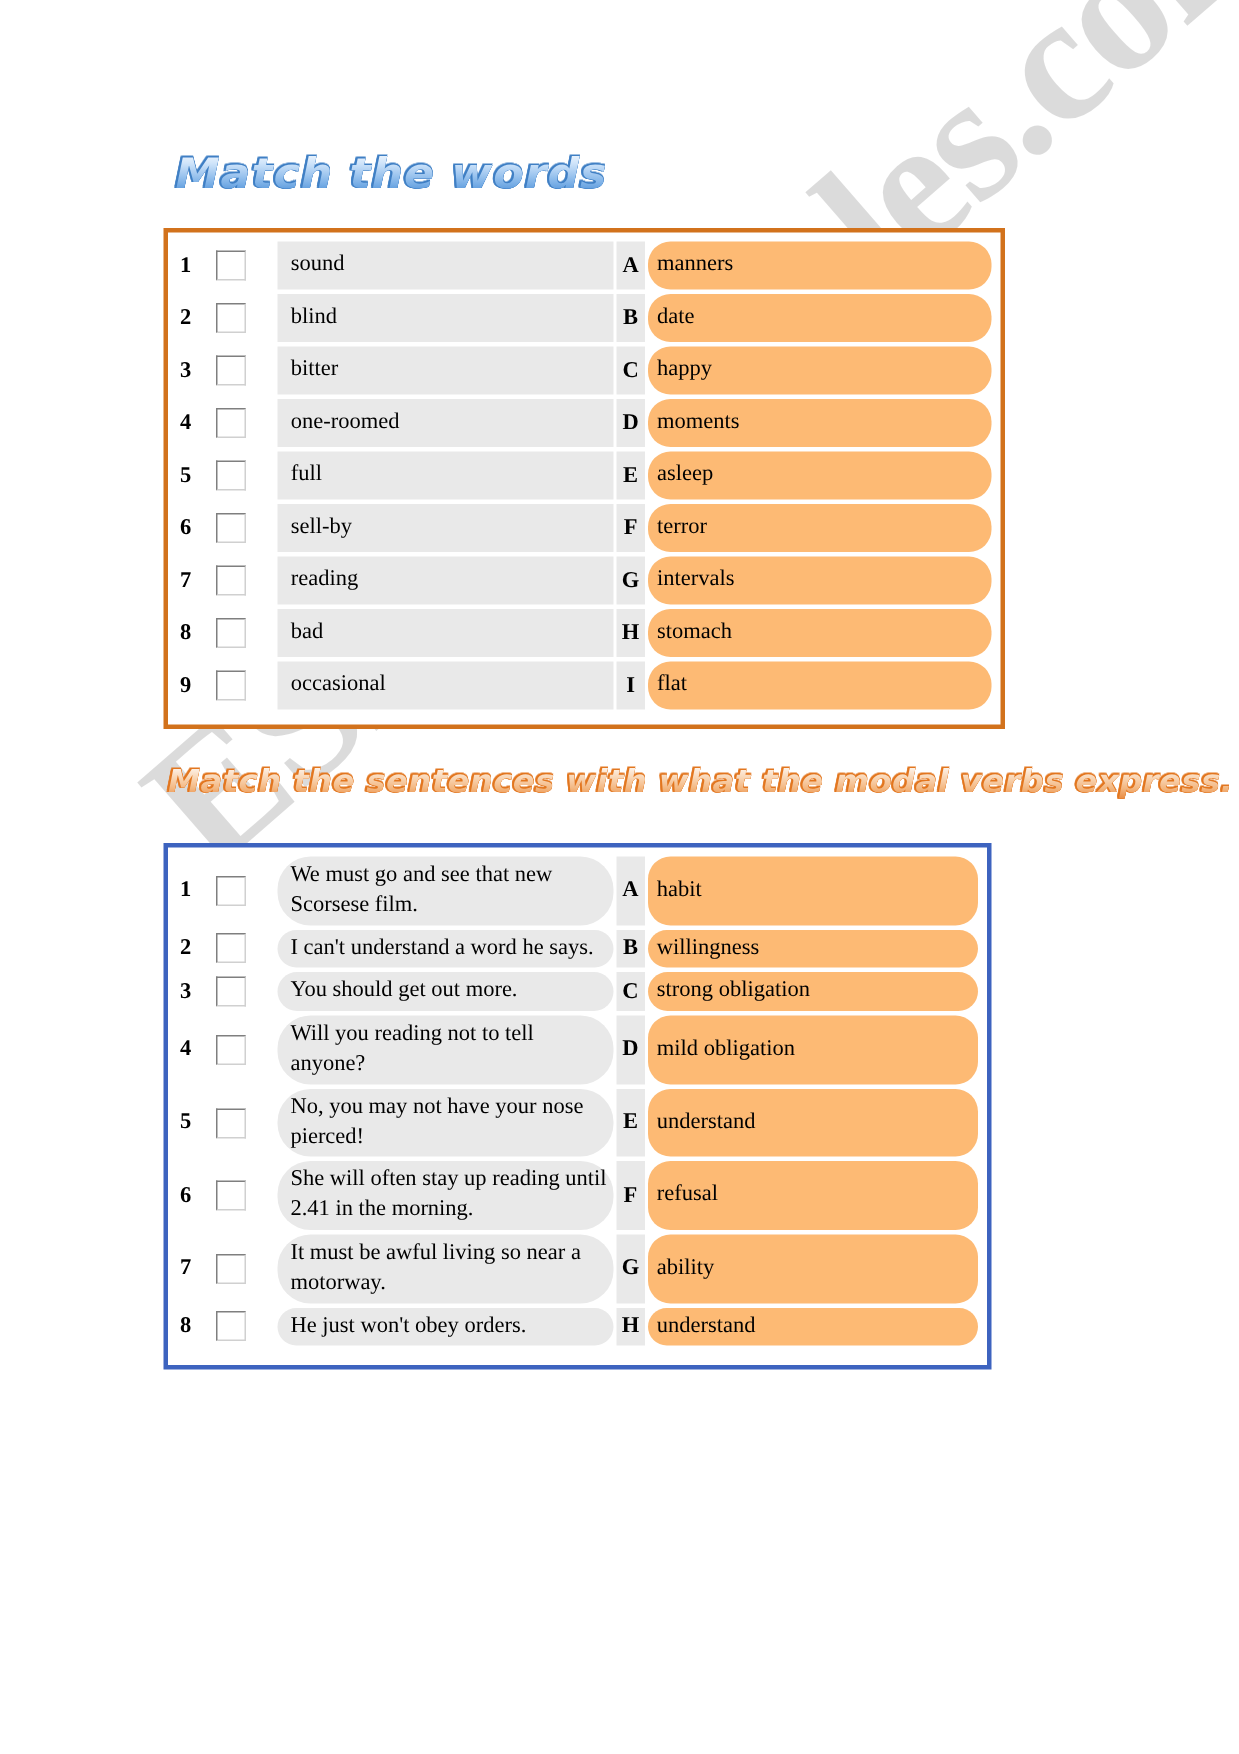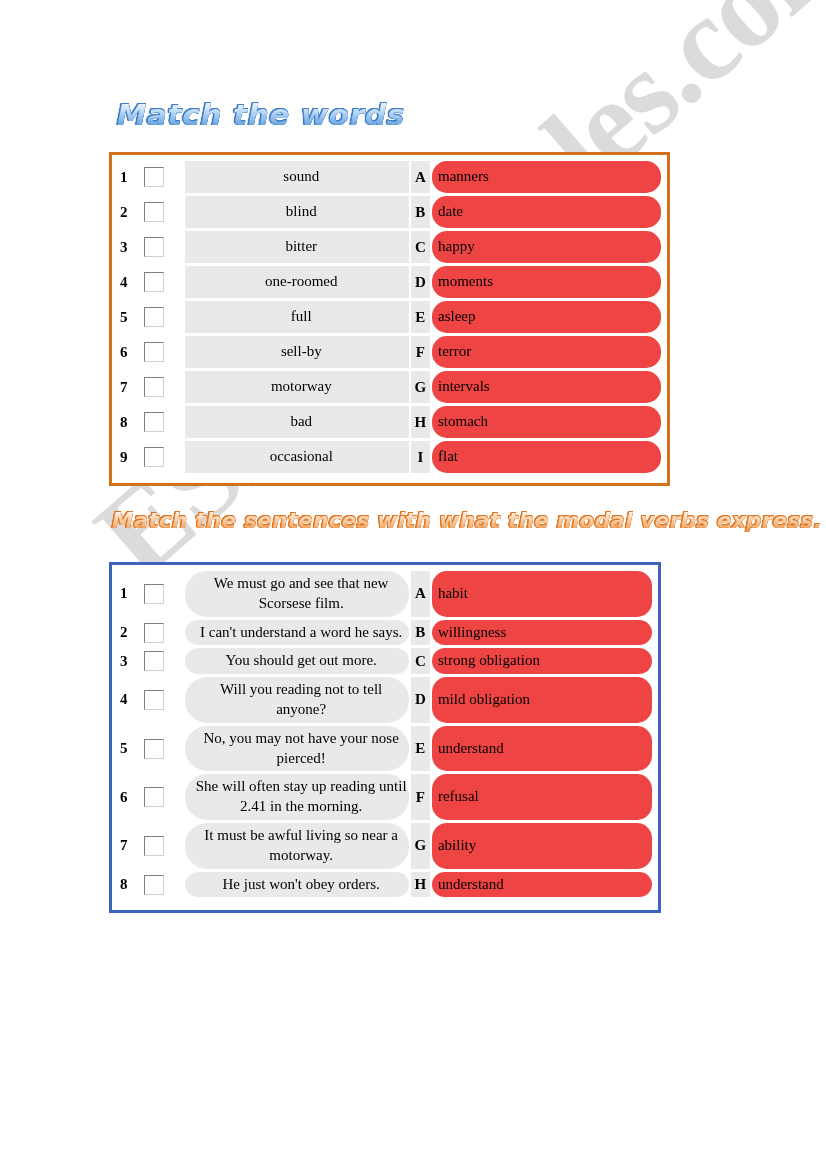--- a/index.html
+++ b/index.html
@@ -138,32 +138,31 @@
     border-bottom: 1px solid #d0d0d0;
     box-sizing: border-box;
     vertical-align: middle;
   }
   .c-left {
     background: #e9e9e9;
     font-size: 15px;
     padding: 3px 0 3px 9px !important;
     line-height: 1.32;
     color: #000;
-    text-align: center;
   }
   .c-letter {
     width: 19px;
     background: #e9e9e9;
     font-weight: bold;
     font-size: 15px;
     text-align: center;
     color: #000;
   }
   .c-right {
-    background: #ef4444;
+    background: #fdba74;
     font-size: 15px;
     padding: 3px 0 3px 6px !important;
     line-height: 1.32;
     color: #000;
     border-radius: 15px;
   }
   #table-words .c-left { width: 212px; }
   #table-words .c-right { width: 220px; }
   #table-modals .c-left { width: 213px; border-radius: 22px; }
   #table-modals .c-right { width: 212px; }
@@ -220,21 +219,21 @@
         <tr>
           <td class="c-num">6</td>
           <td class="c-box"><span class="checkbox"></span></td>
           <td class="c-left">sell-by</td>
           <td class="c-letter">F</td>
           <td class="c-right">terror</td>
         </tr>
         <tr>
           <td class="c-num">7</td>
           <td class="c-box"><span class="checkbox"></span></td>
-          <td class="c-left">motorway</td>
+          <td class="c-left">reading</td>
           <td class="c-letter">G</td>
           <td class="c-right">intervals</td>
         </tr>
         <tr>
           <td class="c-num">8</td>
           <td class="c-box"><span class="checkbox"></span></td>
           <td class="c-left">bad</td>
           <td class="c-letter">H</td>
           <td class="c-right">stomach</td>
         </tr>

